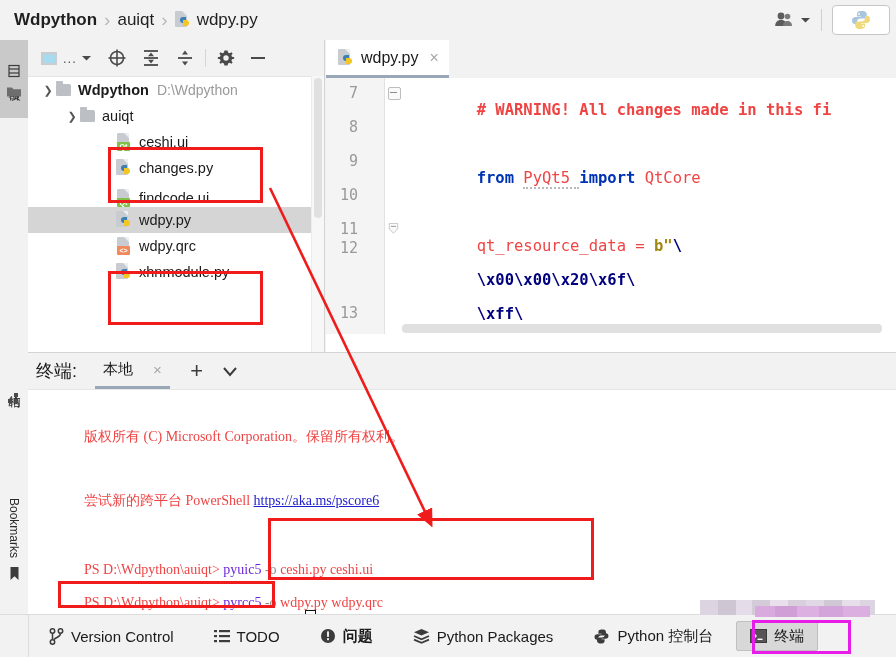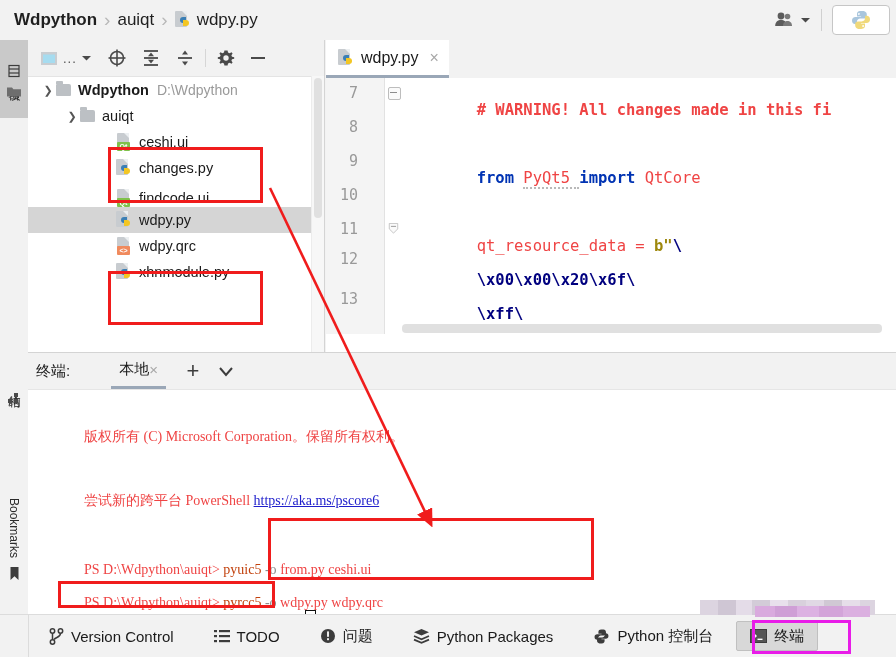--- a/index.html
+++ b/index.html
@@ -233,37 +233,37 @@
 
   
   .term-panel {
     position: absolute; left: 28px; top: 352px; width: 868px; height: 263px;
     background: #ffffff; border-top: 1px solid #d4d4d4;
   }
   .term-header {
     height: 36px; background: #f2f2f2; display: flex; align-items: center;
     gap: 0px; padding-left: 8px; border-bottom: 1px solid #e6e6e6;
   }
-  .term-title { font-size: 15px; color: #1a1a1a; margin-right: 10px; }
+  .term-title { font-size: 18px; color: #1a1a1a; margin-right: 18px; }
   .term-tab {
-    display: flex; align-items: center; gap: 0;
+    display: flex; align-items: center; gap: 20px;
     padding: 0 8px; height: 36px; box-sizing: border-box;
-    border-bottom: 3px solid #9aa7b7; font-size: 15px; color: #1a1a1a; margin-left: 31px;
+    border-bottom: 3px solid #9aa7b7; font-size: 15px; color: #1a1a1a;
   }
   .term-tab-close { color: #a8a8a8; font-size: 15px; }
   .term-plus { font-size: 22px; color: #3c3c3c; margin-left: 16px; width: 22px; text-align:center;}
 
   .term-body {
     position: relative; height: 227px; background: #ffffff;
     font-family: Liberation Serif, serif;
     font-size: 14px; color: #1a1a1a; overflow: hidden;
   }
   .term-line { position: absolute; left: 28px; white-space: pre; }
   .term-link { color: #2020cc; text-decoration: underline; }
-  .term-cmd-name { color: #c2410c; }
+  .term-cmd-name { color: #6d28d9; }
   .term-flag { color: #8a8a8a; }
   .cursor-box {
     position: absolute; width: 9px; height: 21px;
     border: 1.5px solid #111;
     background: transparent;
   }
 
   
   .anno {
     position: absolute; border: 3px solid #f01c1c; box-sizing: border-box;
@@ -511,22 +511,22 @@
       </div>
     </div>
 
     <div class="code-wrap">
       <div class="gutter">
         <span class="gutter-num" style="top:6px;">7</span>
         <span class="gutter-num" style="top:40px;">8</span>
         <span class="gutter-num" style="top:74px;">9</span>
         <span class="gutter-num" style="top:108px;">10</span>
         <span class="gutter-num" style="top:142px;">11</span>
-        <span class="gutter-num" style="top:172px;margin-left:16px;">12</span>
-        <span class="gutter-num" style="top:212px;">13</span>
+        <span class="gutter-num" style="top:161px;margin-left:16px;">12</span>
+        <span class="gutter-num" style="top:226px;">13</span>
       </div>
 
       <div class="fold" style="top:9px;"></div>
       <svg class="fold-tri" style="top:145px;" viewBox="0 0 11 13">
         <path d="M0.5 0.5 L10.5 0.5 L10.5 7 L5.5 12 L0.5 7 Z" fill="#fafafa" stroke="#bdbdbd" stroke-width="1"></path>
         <line x1="2.5" y1="4" x2="8.5" y2="4" stroke="#8c8c8c" stroke-width="1"></line>
       </svg>
 
       <div class="code-line" style="top:5px;">
         <span class="cmt-red"># WARNING! All changes made in this fi</span>
@@ -564,21 +564,21 @@
     </div>
 
     <div class="term-body">
       <div class="term-line" style="top:22px;">
         <span class="plain">版权所有 (C) Microsoft Corporation。保留所有权利。</span>
       </div>
       <div class="term-line" style="top:86px;">
         <span class="plain">尝试新的跨平台 PowerShell </span><span class="term-link">https://aka.ms/pscore6</span>
       </div>
       <div class="term-line" style="top:156px;">
-        <span class="plain">PS D:\Wdpython\auiqt&gt; </span><span class="term-cmd-name">pyuic5</span><span class="term-flag"> -o</span><span class="plain"> from.py ceshi.ui</span>
+        <span class="plain">PS D:\Wdpython\auiqt&gt; </span><span class="term-cmd-name">pyuic5</span><span class="term-flag"> -o</span><span class="plain"> ceshi.py ceshi.ui</span>
       </div>
       <div class="term-line" style="top:189px;">
         <span class="plain">PS D:\Wdpython\auiqt&gt; </span><span class="term-cmd-name">pyrcc5</span><span class="term-flag"> -o</span><span class="plain"> wdpy.py wdpy.qrc</span>
       </div>
       <div class="term-line" style="top:222px;">
         
       </div>
       <div class="cursor-box" style="left:277px;top:220px;"></div>
     </div>
   </div>
@@ -616,21 +616,21 @@
         <rect x="0" y="1" width="3" height="2.2" fill="#3c3c3c"></rect>
         <rect x="0" y="6" width="3" height="2.2" fill="#3c3c3c"></rect>
         <rect x="0" y="11" width="3" height="2.2" fill="#3c3c3c"></rect>
         <rect x="5" y="1" width="11" height="2.2" fill="#3c3c3c"></rect>
         <rect x="5" y="6" width="11" height="2.2" fill="#3c3c3c"></rect>
         <rect x="5" y="11" width="11" height="2.2" fill="#3c3c3c"></rect>
       </svg>
       <span>TODO</span>
     </div>
 
-    <div class="status-item" style="margin-left:14px;">
+    <div class="status-item" style="margin-left:14px;font-weight:bold;">
       <svg width="16" height="16" viewBox="0 0 16 16">
         <circle cx="8" cy="8" r="7" fill="#3c3c3c"></circle>
         <rect x="7.1" y="3.4" width="1.8" height="5.4" fill="#ffffff"></rect>
         <rect x="7.1" y="10.2" width="1.8" height="2" fill="#ffffff"></rect>
       </svg>
       <span>问题</span>
     </div>
 
     <div class="status-item" style="margin-left:14px;">
       <svg width="17" height="16" viewBox="0 0 17 16">

